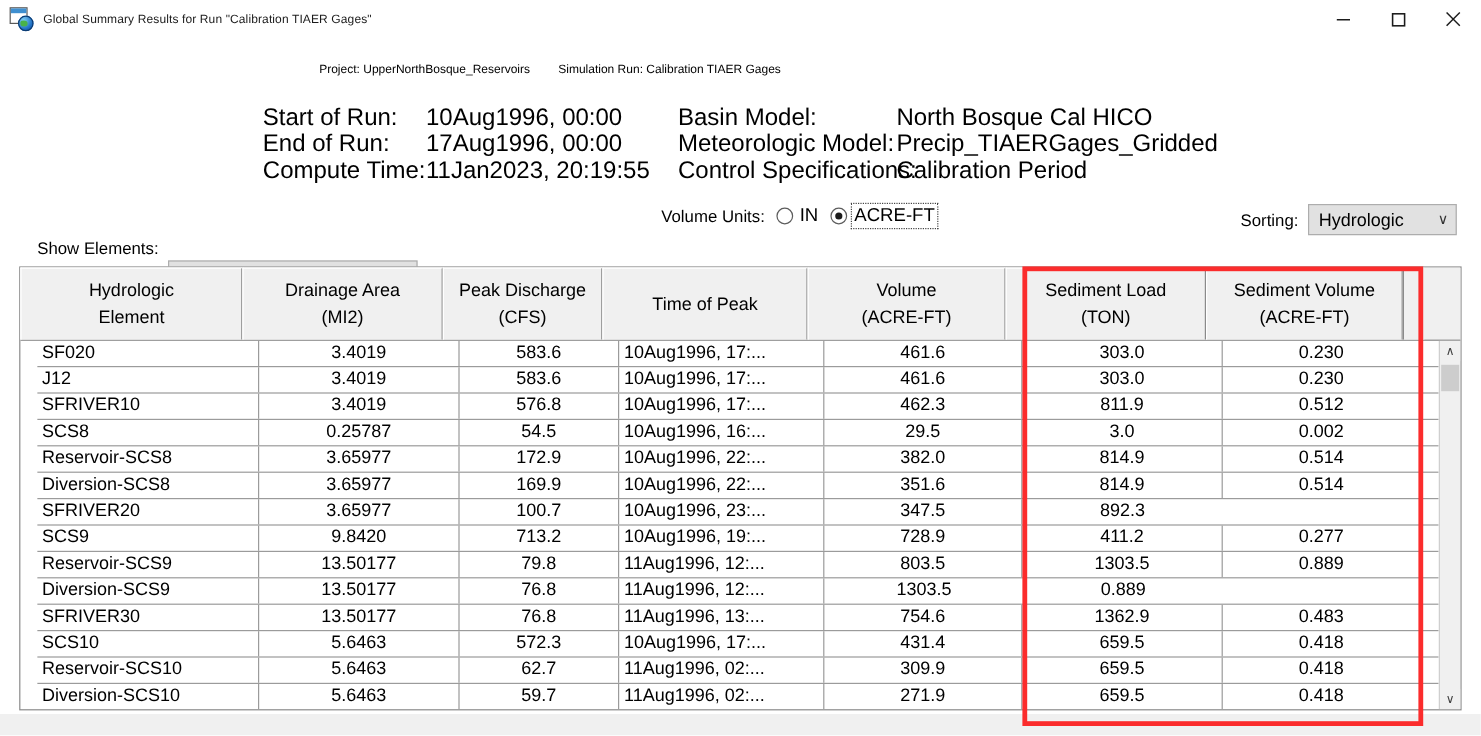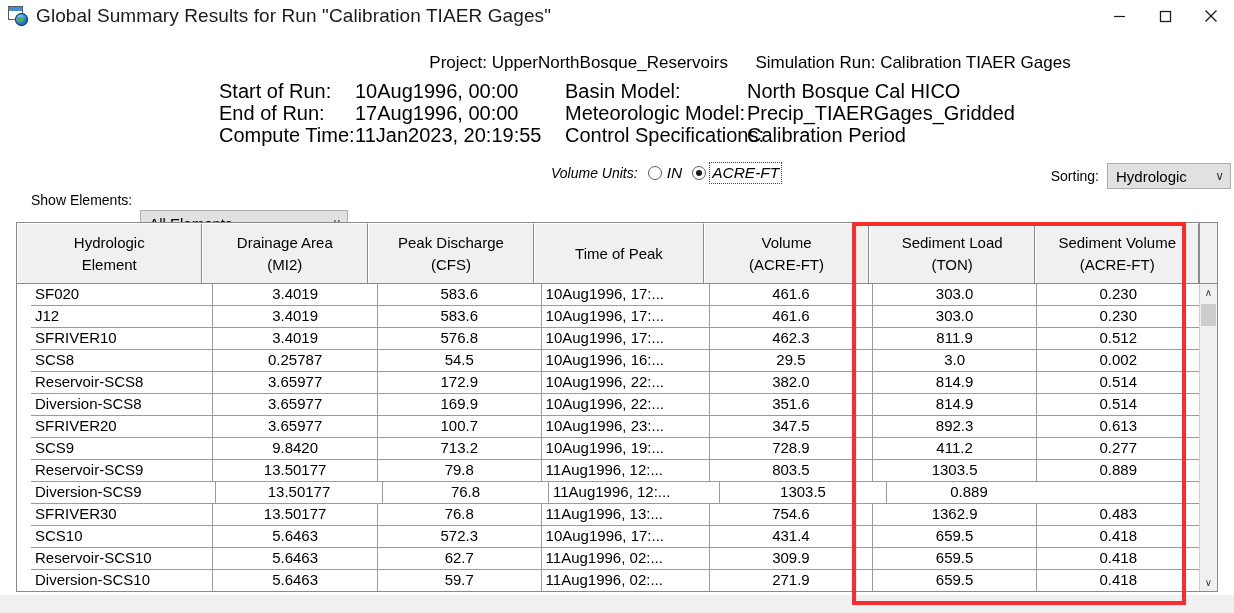--- a/index.html
+++ b/index.html
@@ -49,21 +49,21 @@
     box-shadow: inset 0 0 0 1px #0d3c72;
   }
   .app-icon .globe:after {
     content: "";
     position: absolute; left: 2px; top: 4px;
     width: 6px; height: 5px;
     background: #49b24a;
     border-radius: 40% 60% 50% 50%;
   }
   .title-text {
-    font-size: 19px;
+    font-size: 10px;
     color: #1b1b1b;
     letter-spacing: 0.1px;
     white-space: nowrap;
   }
   .win-controls {
     position: absolute;
     right: 0; top: 0;
     display: flex;
     height: 32px;
   }
@@ -71,25 +71,25 @@
     width: 46px; height: 32px;
     display: flex; align-items: center; justify-content: center;
   }
   .win-btn svg { display: block; }
 
   
   .info-block {
     padding-top: 21px;
   }
   .proj-line {
-    text-align: center;
-    font-size: 17px;
+    text-align: left;
+    font-size: 10px;
     padding-left: 266px;
     white-space: nowrap;
-    margin-bottom: 8px;
+    margin-bottom: 24px;
   }
   .proj-line .gap { display: inline-block; width: 18px; }
 
   .meta {
     display: grid;
     grid-template-columns: 136px 210px 182px 280px;
     padding-left: 219px;
     font-size: 20px;
     row-gap: 2px;
     white-space: nowrap;
@@ -126,21 +126,20 @@
     font-size: 12px;
     line-height: 1;
   }
   #combo-show-elements { width: 208px; margin-top: 47px; }
   #combo-sorting { width: 124px; }
 
   .vol-units {
     position: absolute; left: 551px; top: 3px;
     display: flex; align-items: center;
     font-size: 15.5px;
-    font-style: italic;
   }
   .radio {
     width: 14px; height: 14px;
     border-radius: 50%;
     border: 1px solid #5c5c5c;
     background: #fff;
     display: inline-block;
     position: relative;
     margin: 0 5px 0 10px;
     box-sizing: border-box;
@@ -153,21 +152,21 @@
     border-radius: 50%;
     background: #1b1b1b;
   }
   .focus-label {
     outline: 1px dotted #444;
     outline-offset: 1px;
     padding: 0 1px;
   }
 
   .sorting {
-    position: absolute; right: 3px; top: 2px;
+    position: absolute; right: 20px; top: 2px;
     display: flex; align-items: center;
   }
 
   
   .table-wrap {
     position: absolute;
     left: 16px; top: 222px;
     width: 1202px;
     height: 370px;
     border: 1px solid #8a8a8a;
@@ -231,21 +230,21 @@
     white-space: nowrap;
     overflow: hidden;
   }
   .td.num { text-align: center; }
   .td.left { text-align: left; padding-left: 4px; }
   .td:last-child { border-right: none; }
 
   
   .c0 { width: 185px; }
   .c1 { width: 167px; }
-  .c2 { width: 166px; }
+  .c2 { width: 133px; }
   .c3 { width: 171px; }
   .c4 { width: 165px; }
   .c5 { width: 167px; }
   .c6 { width: 164px; }
 
   
   .vscroll {
     width: 17px;
     flex: none;
     background: #f0f0f0;
@@ -466,21 +465,20 @@
           <div class="td c5 num">814.9</div>
           <div class="td c6 num">0.514</div>
         </div>
         <div class="tr">
           <div class="td c0 left">SFRIVER20</div>
           <div class="td c1 num">3.65977</div>
           <div class="td c2 num">100.7</div>
           <div class="td c3 left">10Aug1996, 23:...</div>
           <div class="td c4 num">347.5</div>
           <div class="td c5 num">892.3</div>
-          <div class="td c6 num">0.613</div>
         </div>
         <div class="tr">
           <div class="td c0 left">SCS9</div>
           <div class="td c1 num">9.8420</div>
           <div class="td c2 num">713.2</div>
           <div class="td c3 left">10Aug1996, 19:...</div>
           <div class="td c4 num">728.9</div>
           <div class="td c5 num">411.2</div>
           <div class="td c6 num">0.277</div>
         </div>

